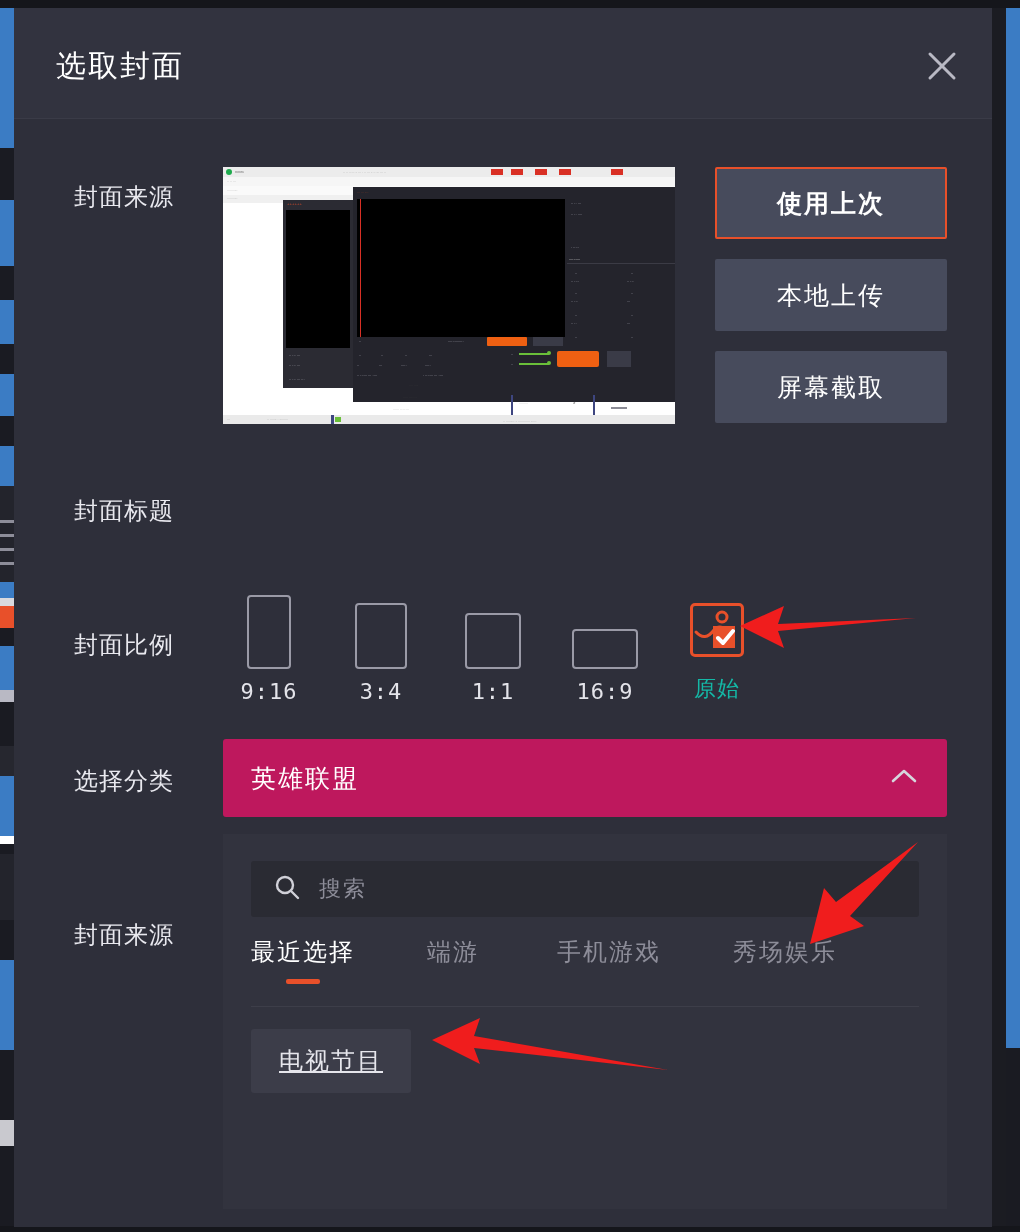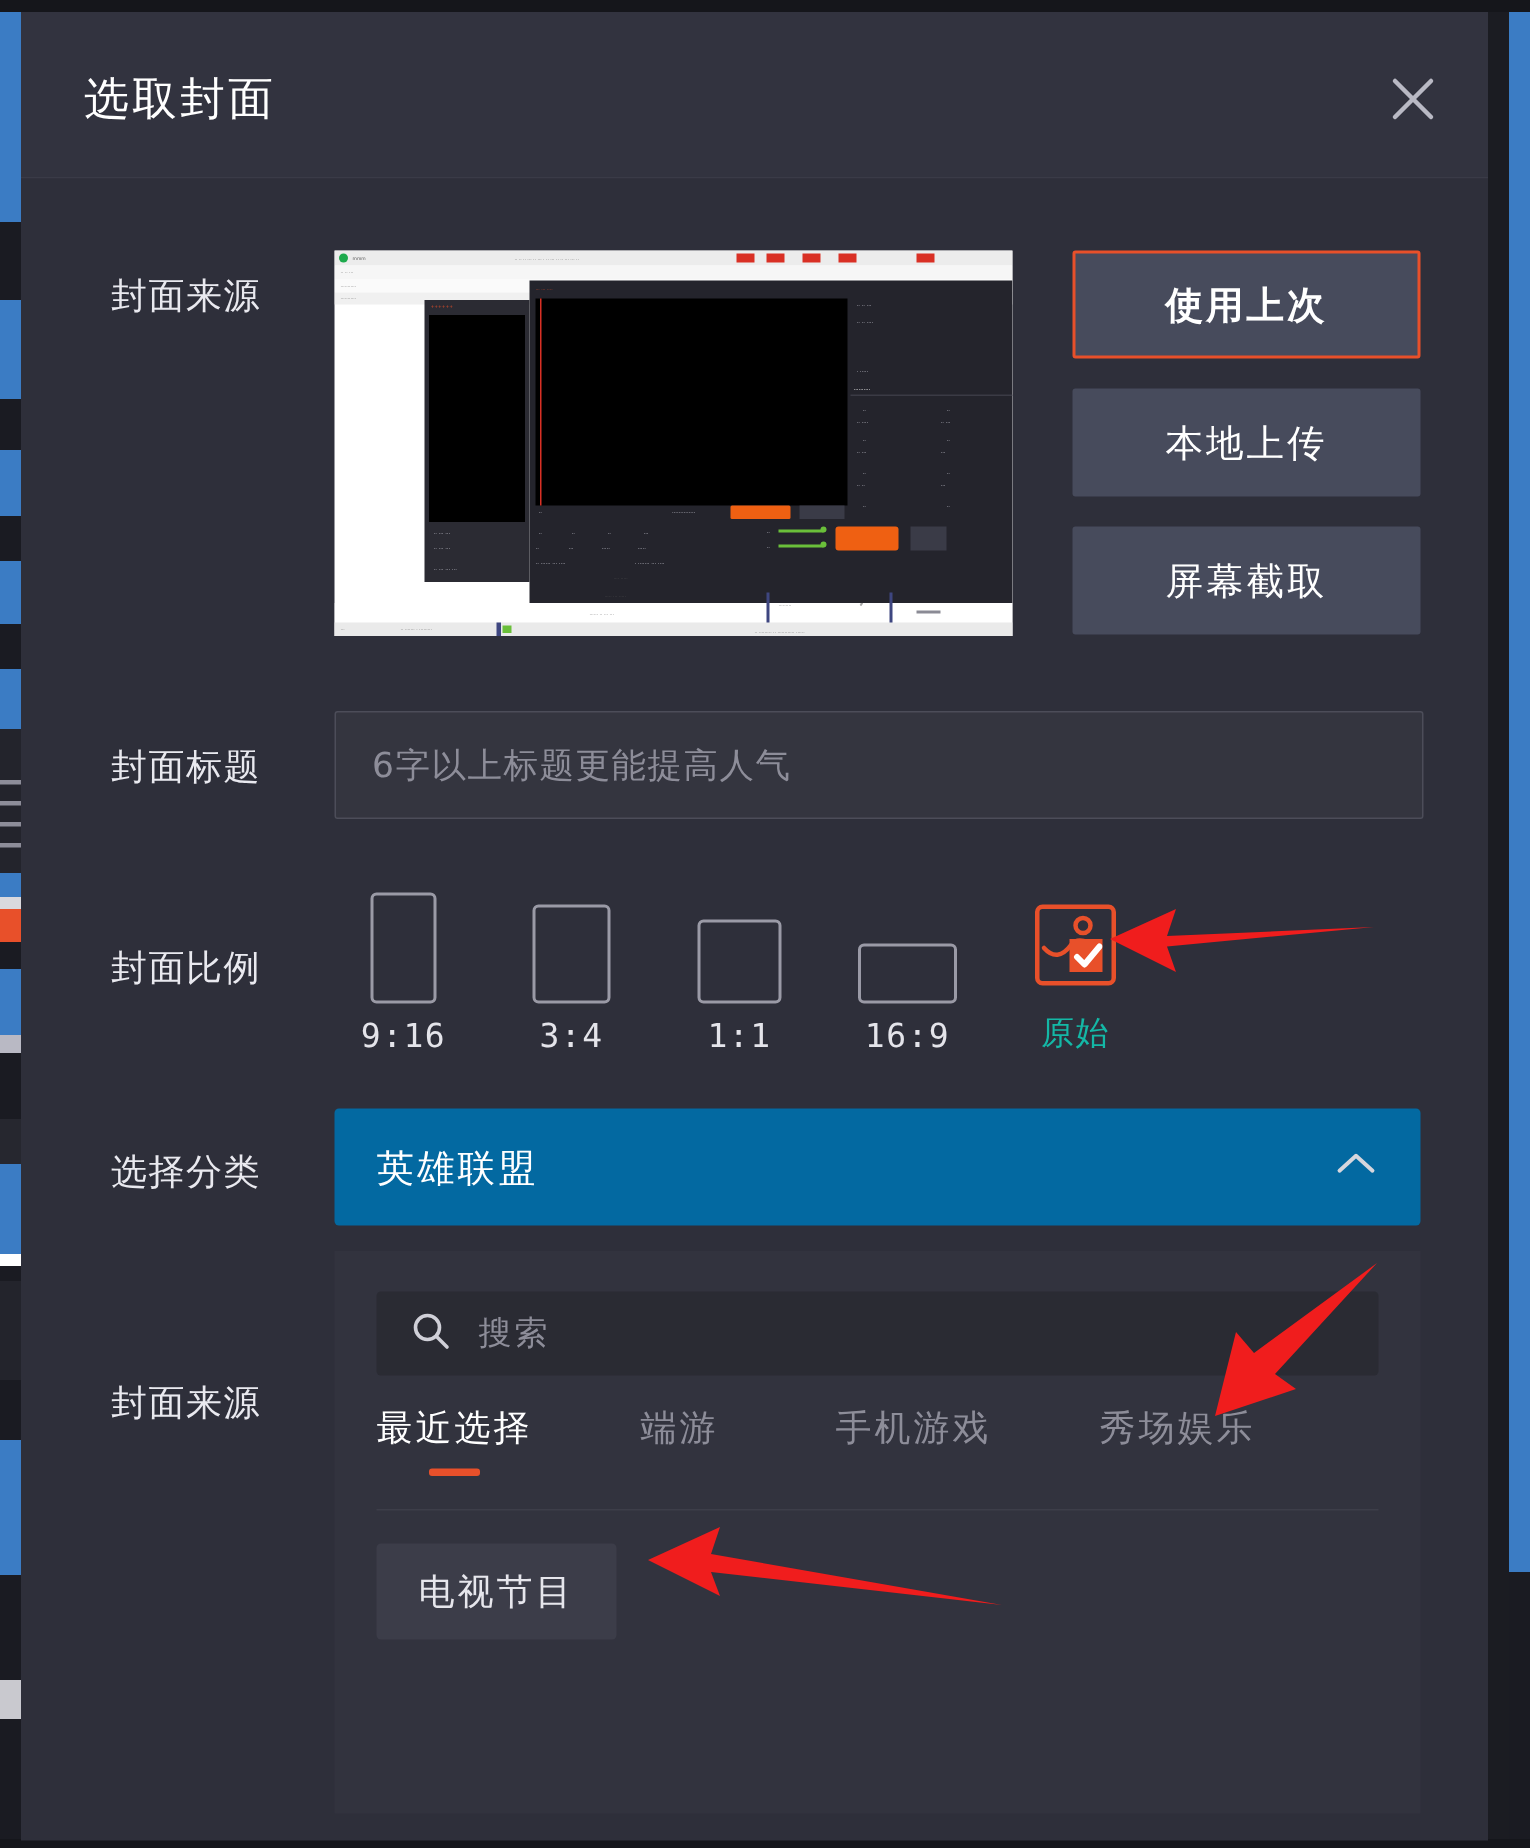--- a/index.html
+++ b/index.html
@@ -98,21 +98,21 @@
   .ratio.sel .cap{color:#14b8a6;font-family:"DejaVu Sans",sans-serif;}
   #orig-icon{
     position:absolute;left:50%;transform:translateX(-50%);top:14px;
     width:48px;height:48px;border:3px solid #e8502a;border-radius:5px;
     background:#2e2f3a;overflow:hidden;
   }
 
   
   #cat-select{
     position:absolute;left:209px;top:620px;width:724px;height:78px;
-    background:#0369a1;border-radius:3px;display:flex;align-items:center;cursor:pointer;
+    background:#be185d;border-radius:3px;display:flex;align-items:center;cursor:pointer;
   }
   #cat-select .val{
     padding-left:28px;font-size:25px;color:#ffffff;letter-spacing:2px;
     font-family:"DejaVu Sans",sans-serif;
   }
   #cat-chevron{position:absolute;right:28px;top:50%;transform:translateY(-50%);}
 
   
   #dropdown{
     position:absolute;left:209px;top:715px;width:724px;height:375px;
@@ -300,23 +300,20 @@
       <div class="tb-blue" style="left:108px;top:248px;width:3px;height:9px;"></div>
       <div class="tb-green" style="left:112px;top:250px;width:6px;height:5px;"></div>
       <div class="tb-txt" style="left:280px;top:252px;">.. ......... .. ............ ......</div>
     </div>
 
     <div class="side-btn sel" style="top:48px;">使用上次</div>
     <div class="side-btn" style="top:232px;">屏幕截取</div>
     <div class="side-btn" style="top:140px;">本地上传</div>
 
     <div class="row-label" style="top:376px;">封面标题</div>
-    <div id="title-input">
-      <span class="ph">6字以上标题更能提高人气</span>
-    </div>
 
     <div class="row-label" style="top:510px;">封面比例</div>
     <div id="ratios">
       <div class="ratio" style="left:0;">
         <div class="box" style="top:6px;width:40px;height:70px;"></div>
         <div class="cap">9:16</div>
       </div>
       <div class="ratio" style="left:112px;">
         <div class="box" style="top:14px;width:48px;height:62px;"></div>
         <div class="cap">3:4</div>
@@ -367,21 +364,21 @@
 
       <div id="tabs">
         <div class="tab active" style="left:0;">最近选择</div>
         <div class="tab" style="left:176px;">端游</div>
         <div class="tab" style="left:306px;">手机游戏</div>
         <div class="tab" style="left:482px;">秀场娱乐</div>
       </div>
       <div id="tab-divider"></div>
 
       <div id="results">
-        <div class="result-chip" style="left:0;">电视节目</div>
+        <div class="result-chip" style="left:0;text-decoration:underline;">电视节目</div>
       </div>
     </div>
 
   </div>
 </div>
 
 <svg class="arrow" style="left:738px;top:598px;" width="180" height="60" viewBox="0 0 180 60">
   <path d="M2 28 L46 8 L40 26 L178 20 L40 33 L46 50 Z" fill="#f01d1d"></path>
 </svg>
 

